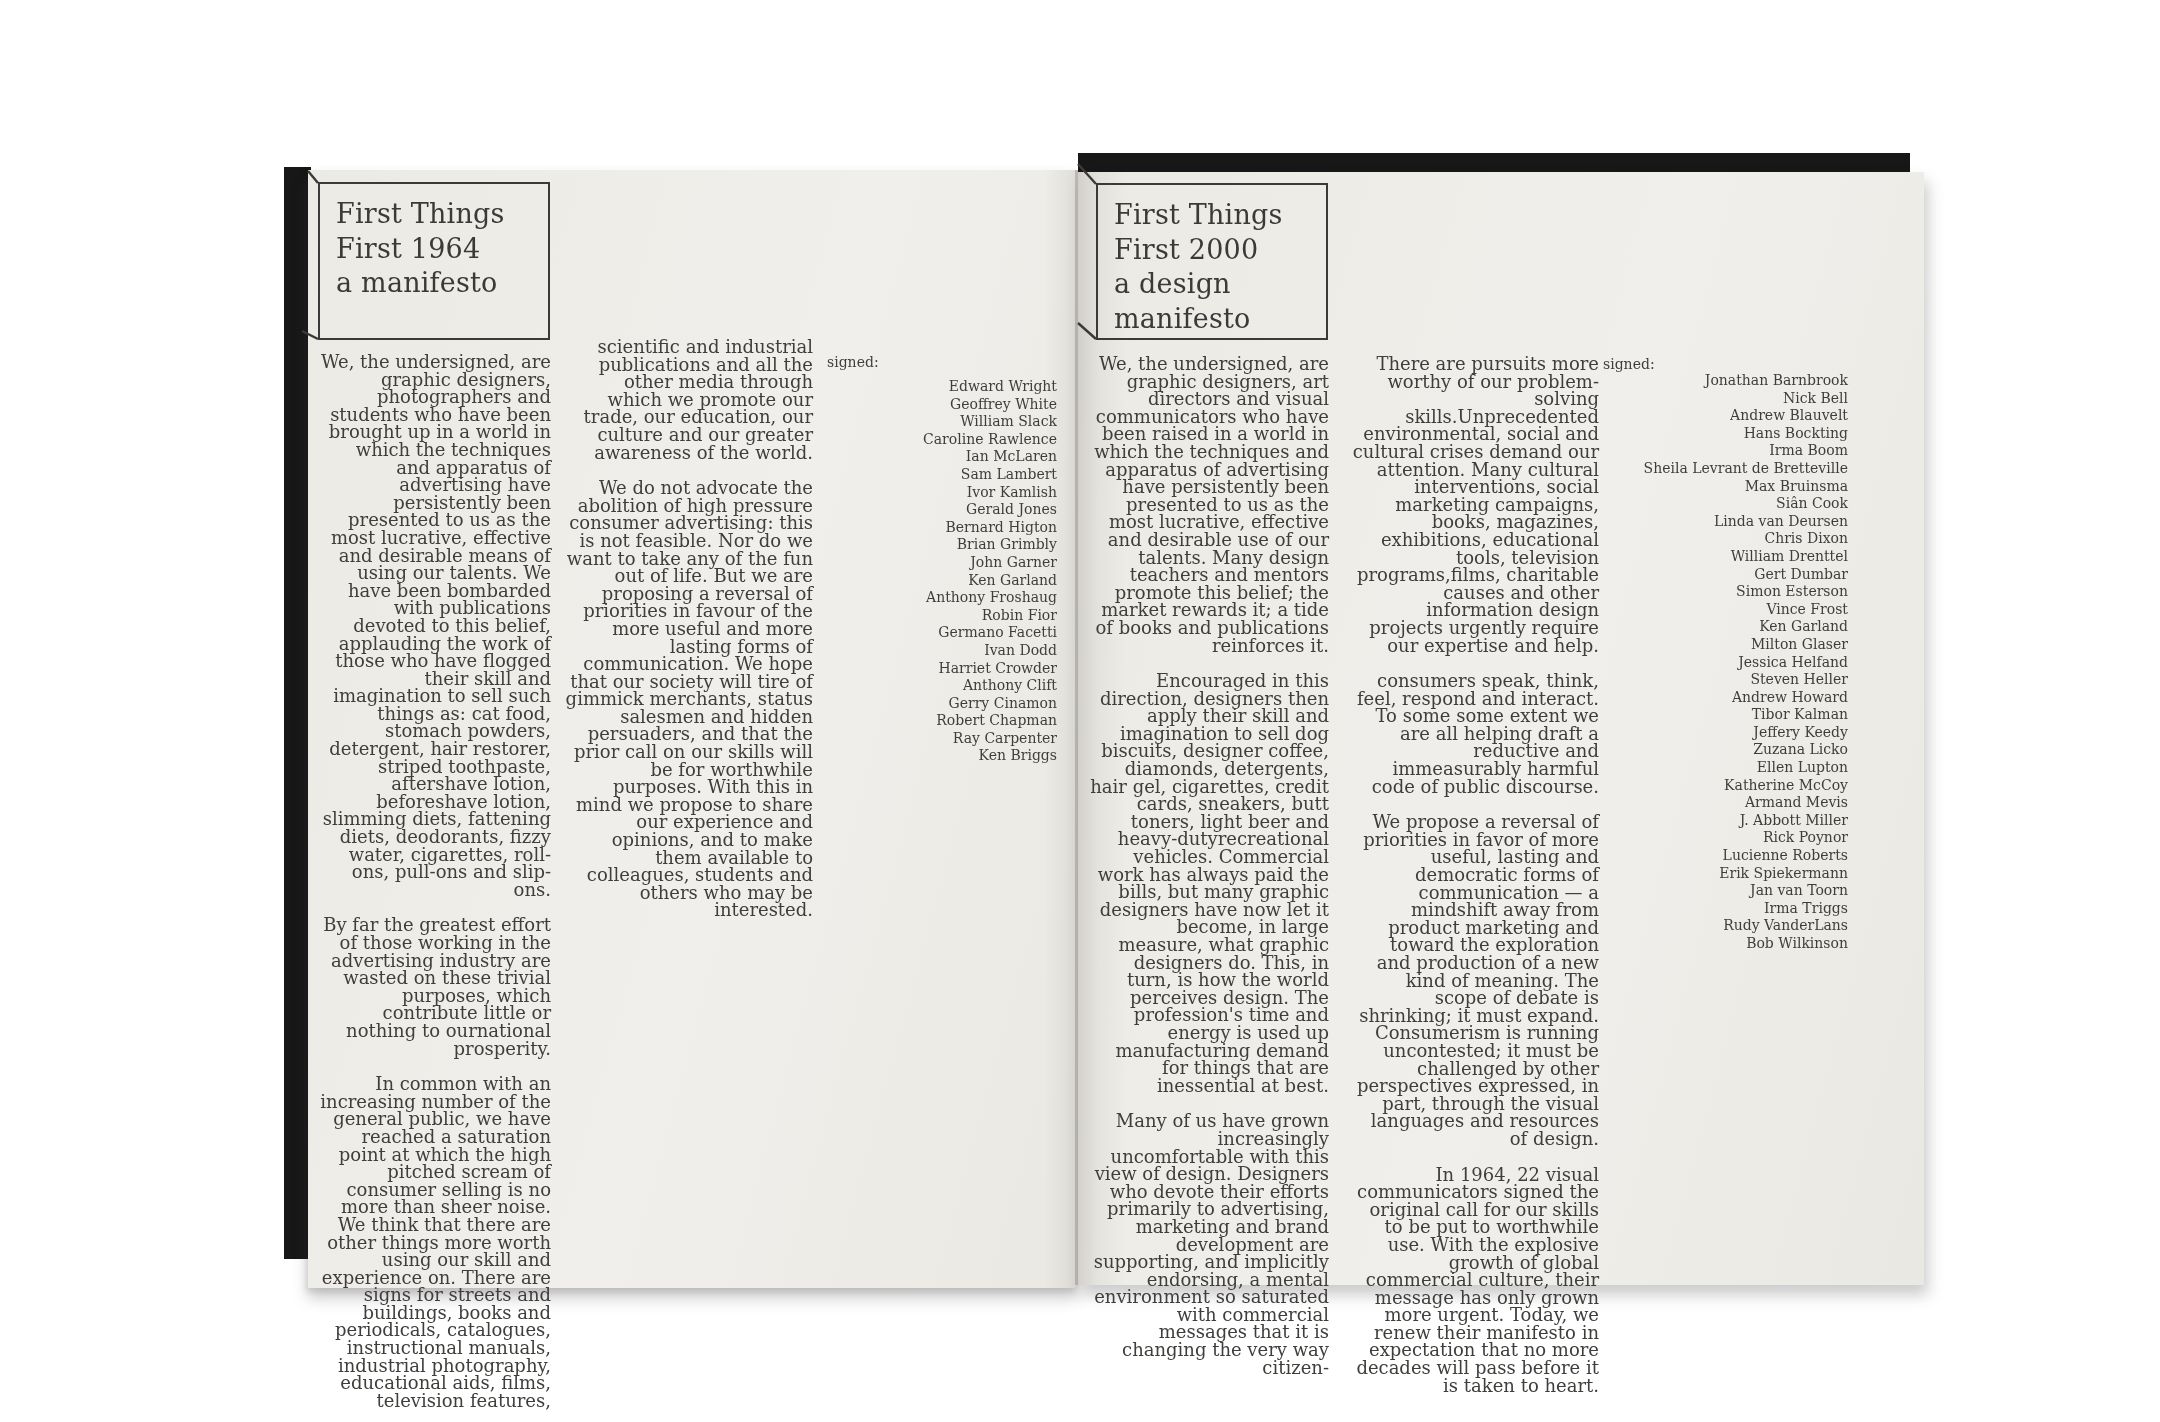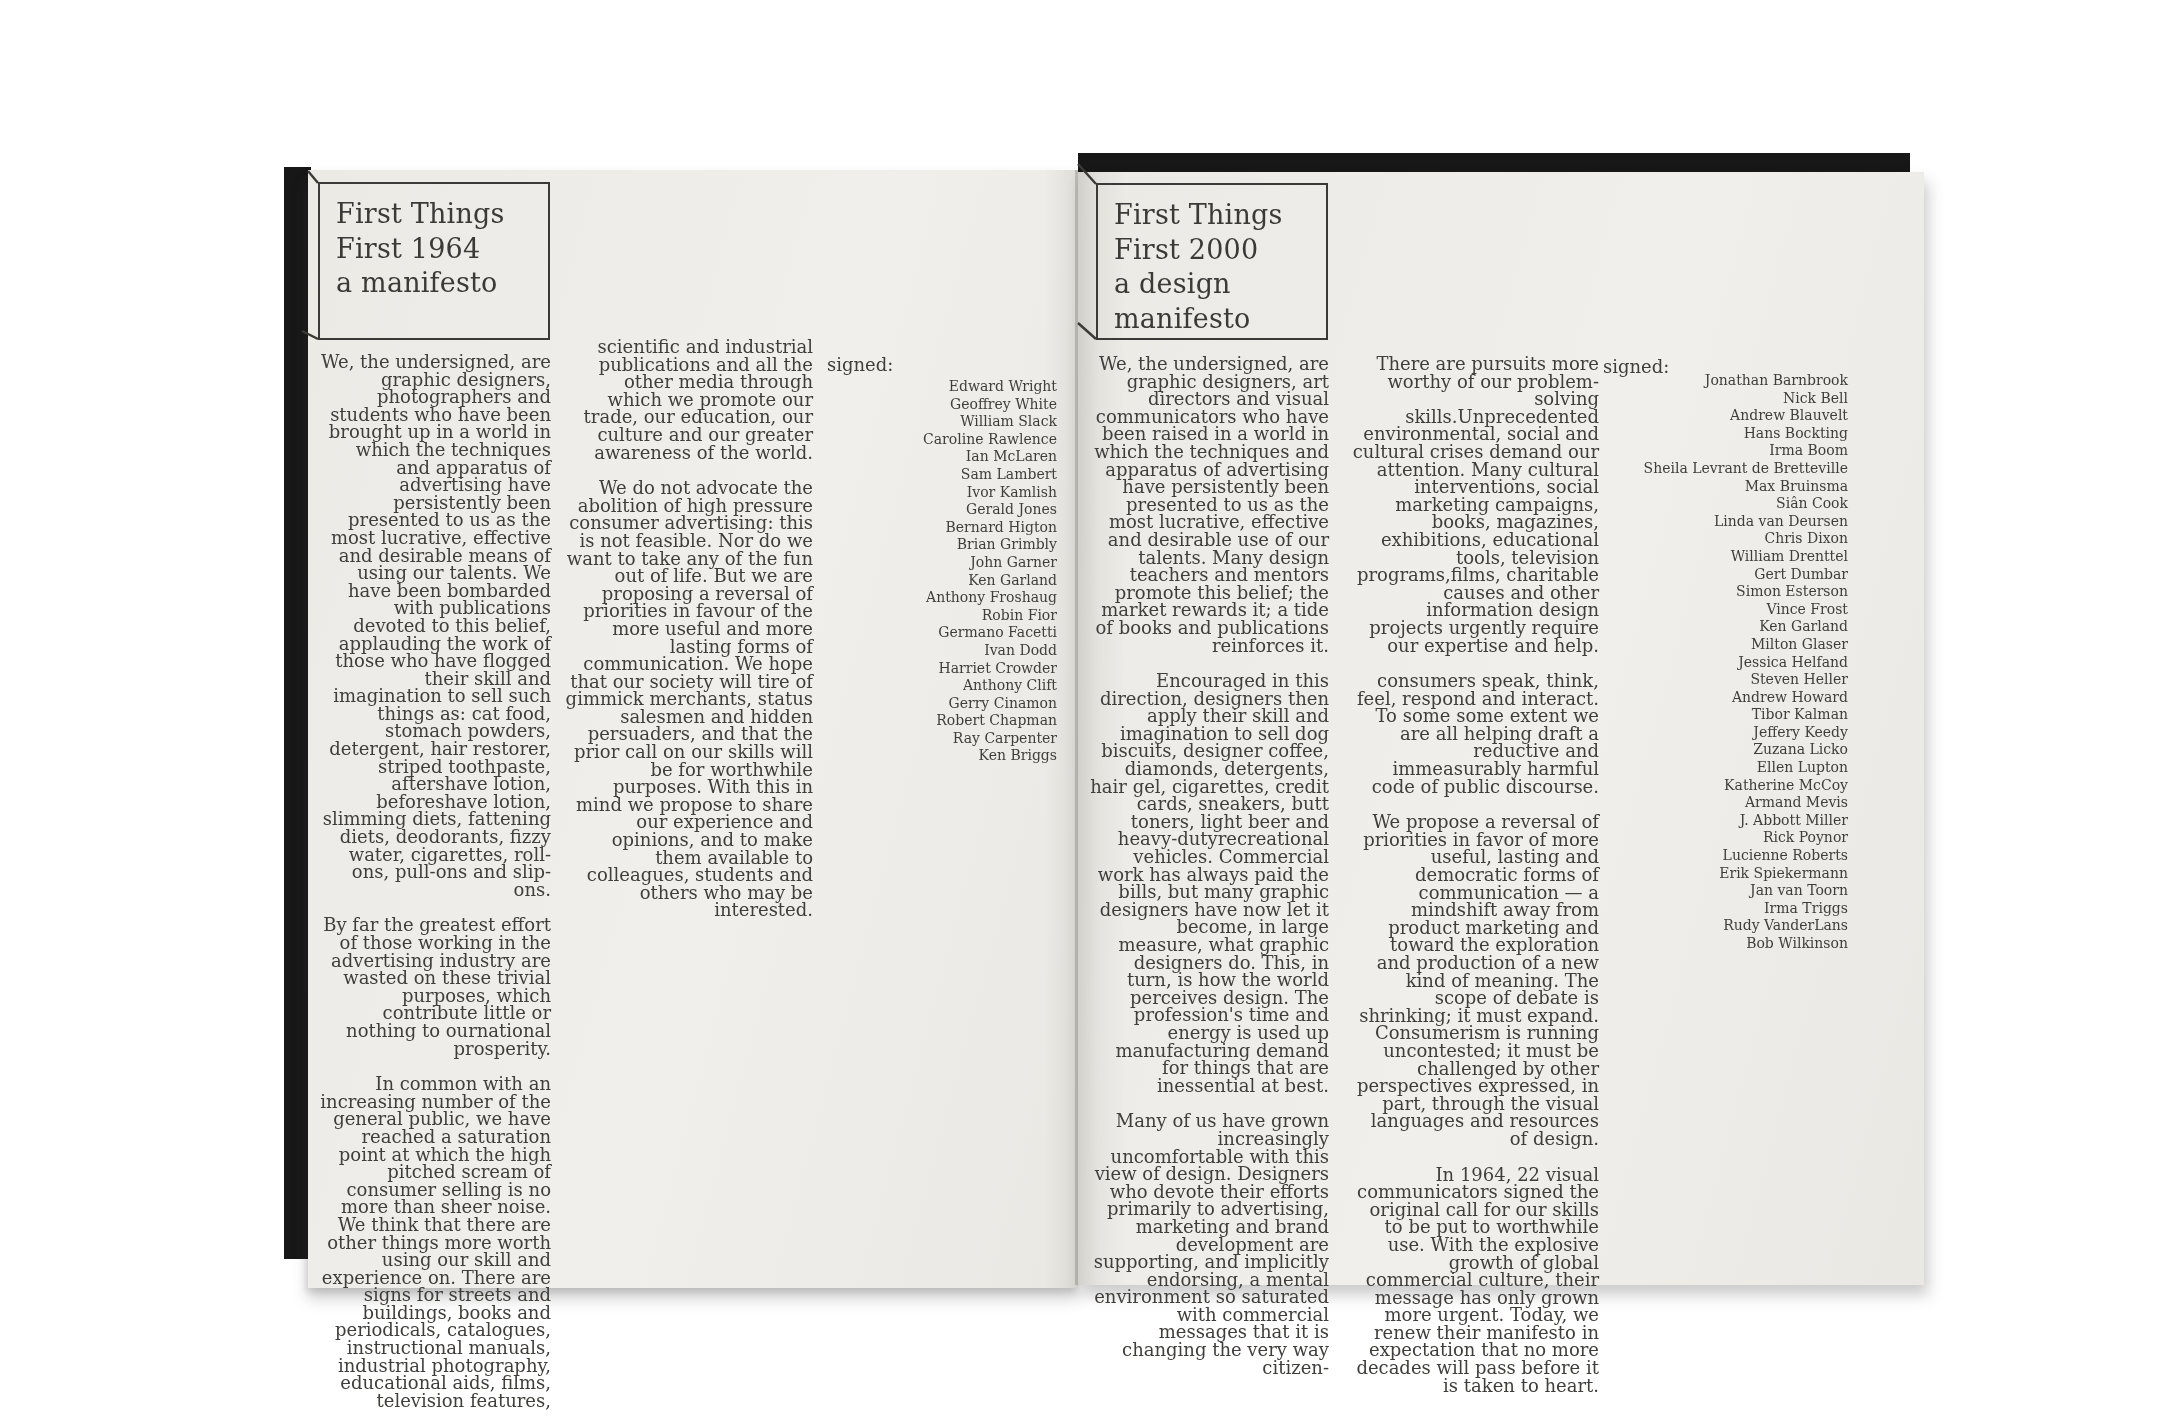--- a/index.html
+++ b/index.html
@@ -66,21 +66,21 @@
     margin:0 0 18px 0;
     font-size:18px; line-height:17.6px;
     color:#3f3e3b; text-align:right;
   }
   .page-left  .col-1 { left:10px;  top:183px; width:233px; }
   .page-left  .col-2 { left:256px; top:168px; width:249px; }
   .page-right .col-1 { left:12px;  top:183px; width:239px; }
   .page-right .col-2 { left:274px; top:183px; width:247px; }
 
   .signed-label {
-    position:absolute; font-size:18px; color:#3f3e3b;
+    position:absolute; font-size:14px; color:#3f3e3b;
   }
   .page-left  .signed-label { left:519px; top:184px; }
   .page-right .signed-label { left:525px; top:184px; }
 
   .signers {
     position:absolute; text-align:right;
     font-size:14px; line-height:17.6px; color:#3f3e3b;
   }
   .page-left  .signers { left:479px; top:208px; width:270px; }
   .page-right .signers { left:500px; top:200px; width:270px; }

